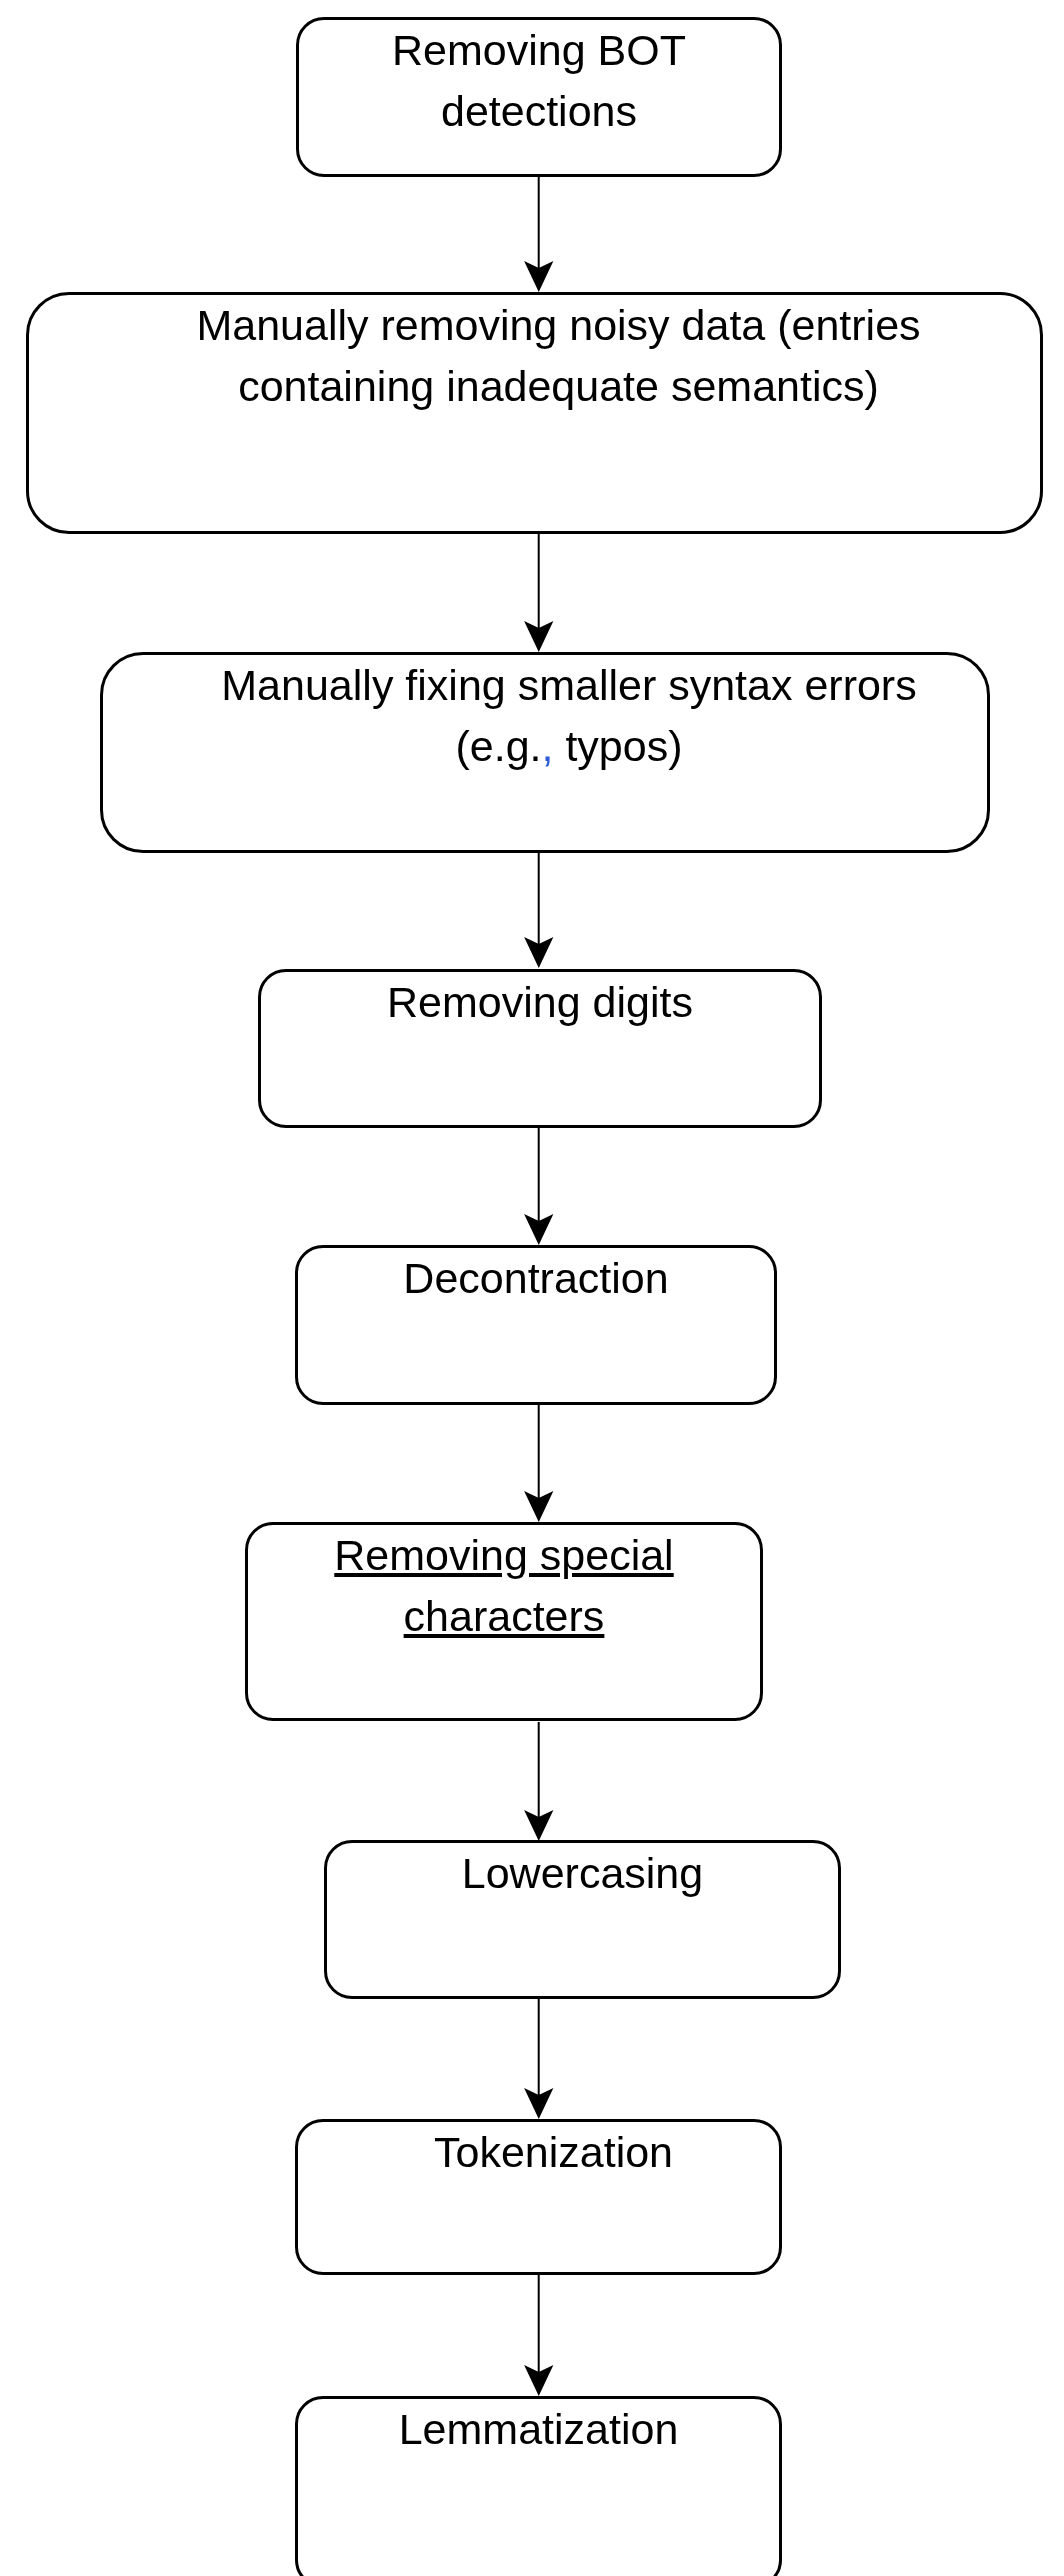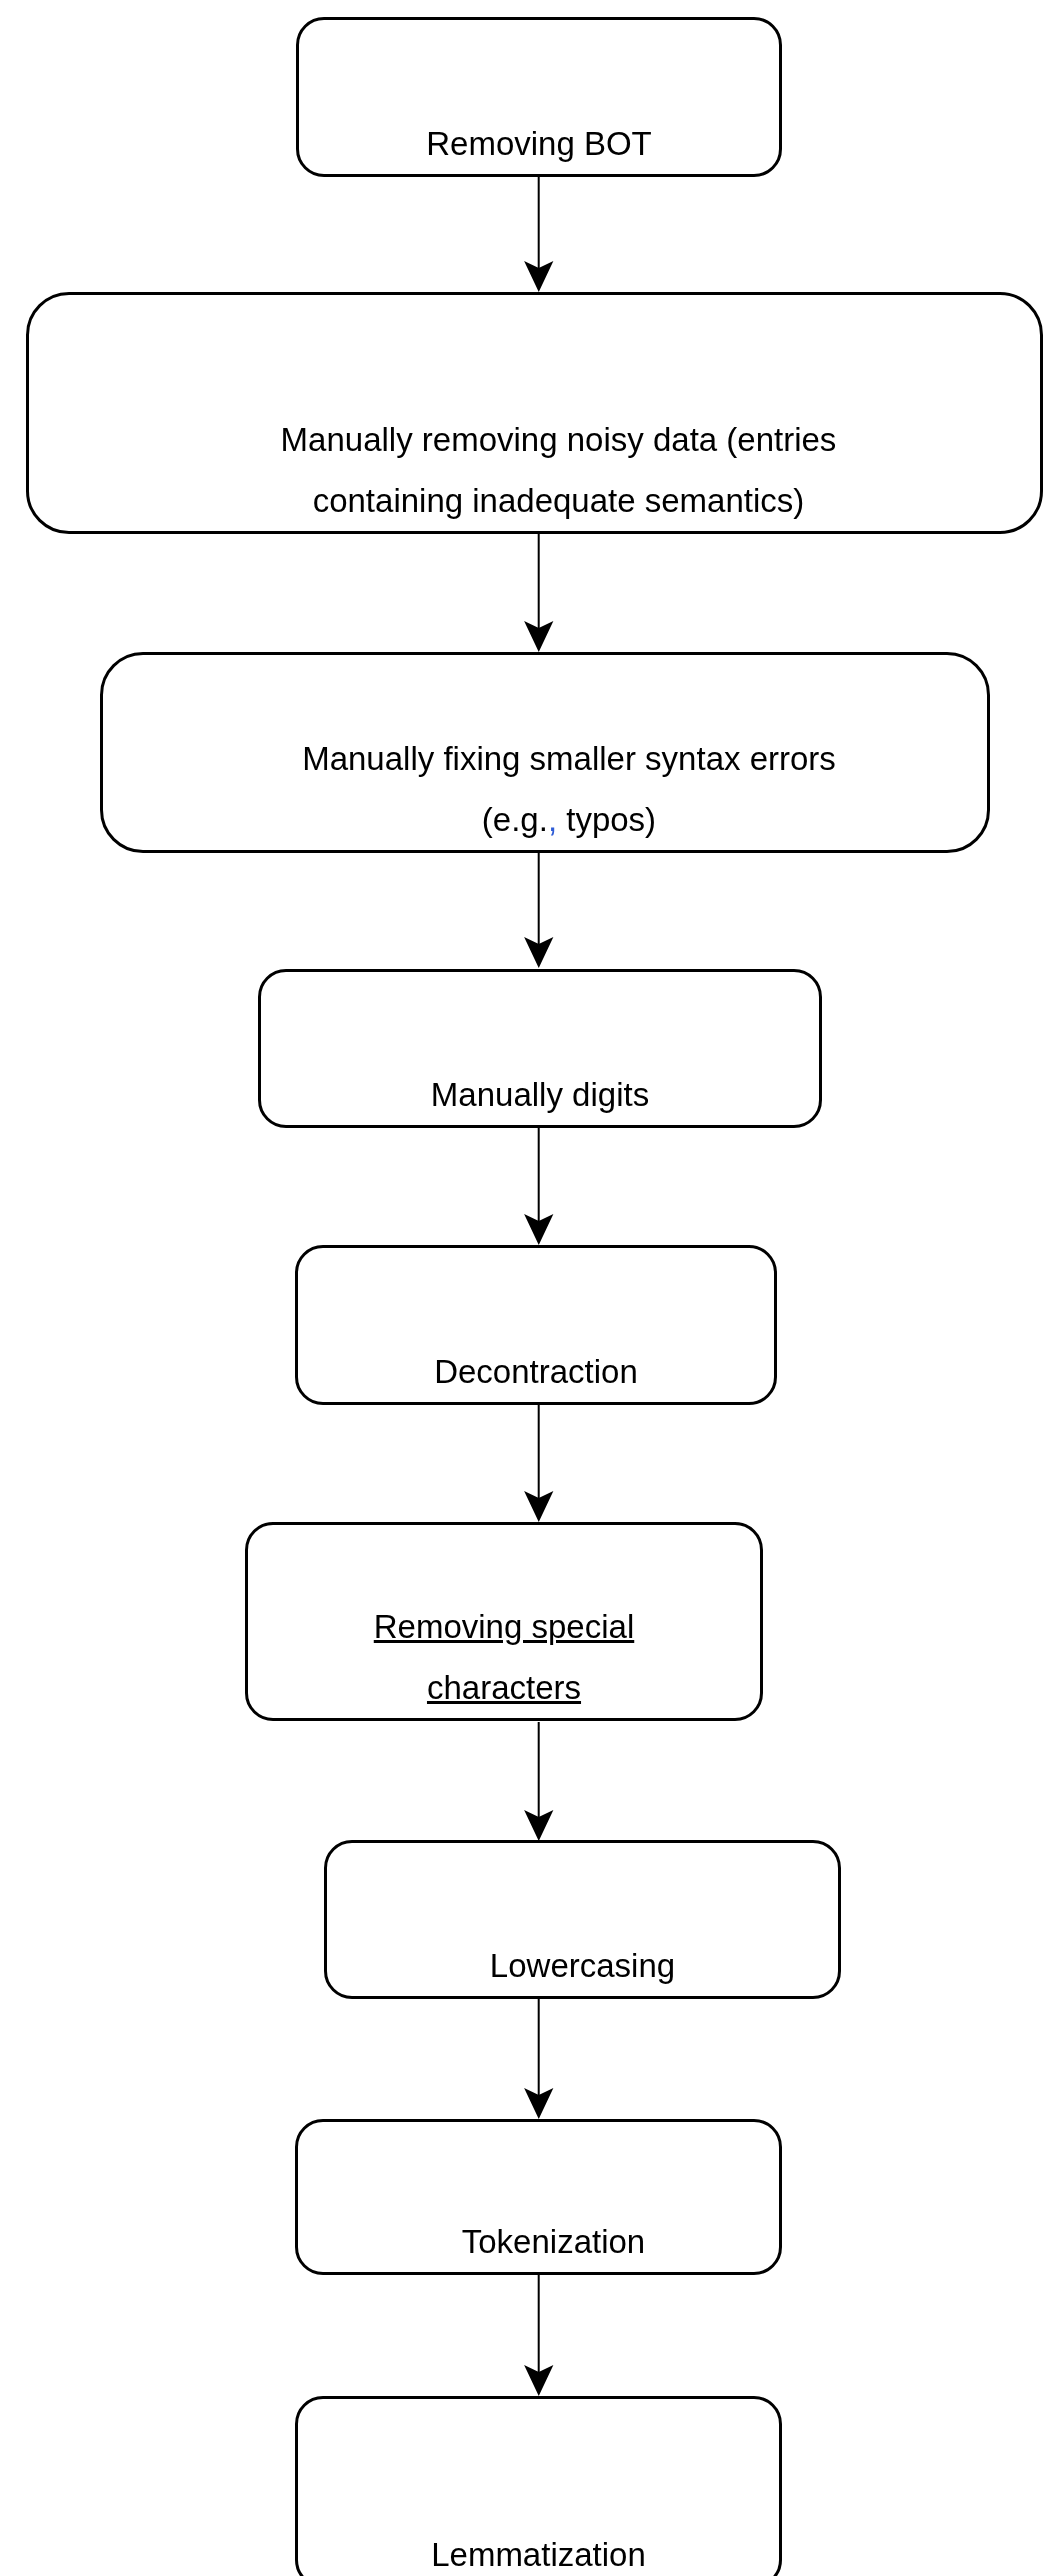--- a/index.html
+++ b/index.html
@@ -15,25 +15,25 @@
     font-family: "Liberation Sans", "DejaVu Sans", sans-serif;
     overflow: hidden;
   }
   .step {
     position: absolute;
     box-sizing: border-box;
     background: #ffffff;
     border: 3.5px solid #000000;
     border-radius: 28px;
     display: flex;
-    align-items: flex-end;
+    align-items: flex-start;
     justify-content: center;
     text-align: center;
     color: #000000;
-    font-size: 33px;
+    font-size: 43px;
     line-height: 61px;
   }
   .step .label { display: block; }
   .step .line { display: block; white-space: nowrap; }
   .step.big { border-radius: 43px; padding-left: 48px; }
 
   .connector { position: absolute; width: 29.5px; }
   .connector .shaft {
     position: absolute;
     left: 50%;
@@ -51,20 +51,21 @@
   }
 </style>
 </head>
 <body>
 
 <div class="canvas">
 
   <div class="step" style="left:296px; top:16.5px; width:486px; height:160px;">
     <div class="label">
       <span class="line">Removing BOT</span>
+      <span class="line">detections</span>
     </div>
   </div>
 
   <div class="connector" style="left:524px; top:177px; height:115px;">
     <span class="shaft"></span>
     <svg class="head" width="29.5" height="31" viewBox="0 0 34 36">
         <path d="M17 36 L0 0 L17 8 L34 0 Z" fill="#000000"></path>
       </svg>
   </div>
 
@@ -91,21 +92,21 @@
 
   <div class="connector" style="left:524px; top:853px; height:115px;">
     <span class="shaft"></span>
     <svg class="head" width="29.5" height="31" viewBox="0 0 34 36">
         <path d="M17 36 L0 0 L17 8 L34 0 Z" fill="#000000"></path>
       </svg>
   </div>
 
   <div class="step" style="left:258px; top:969px; width:564px; height:159px;">
     <div class="label">
-      <span class="line">Manually digits</span>
+      <span class="line">Removing digits</span>
     </div>
   </div>
 
   <div class="connector" style="left:524px; top:1128px; height:117px;">
     <span class="shaft"></span>
     <svg class="head" width="29.5" height="31" viewBox="0 0 34 36">
         <path d="M17 36 L0 0 L17 8 L34 0 Z" fill="#000000"></path>
       </svg>
   </div>
 

